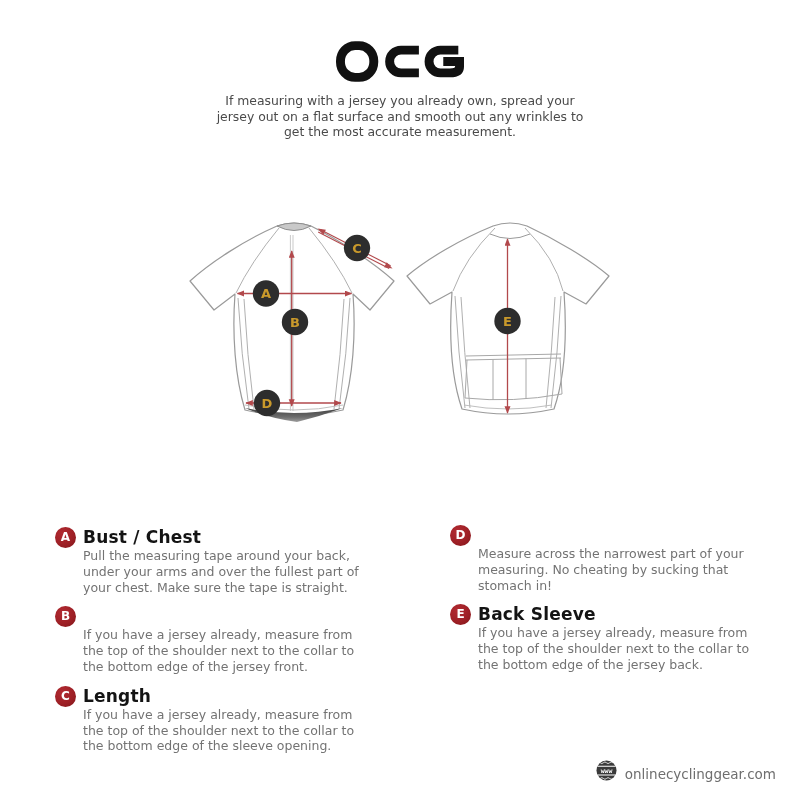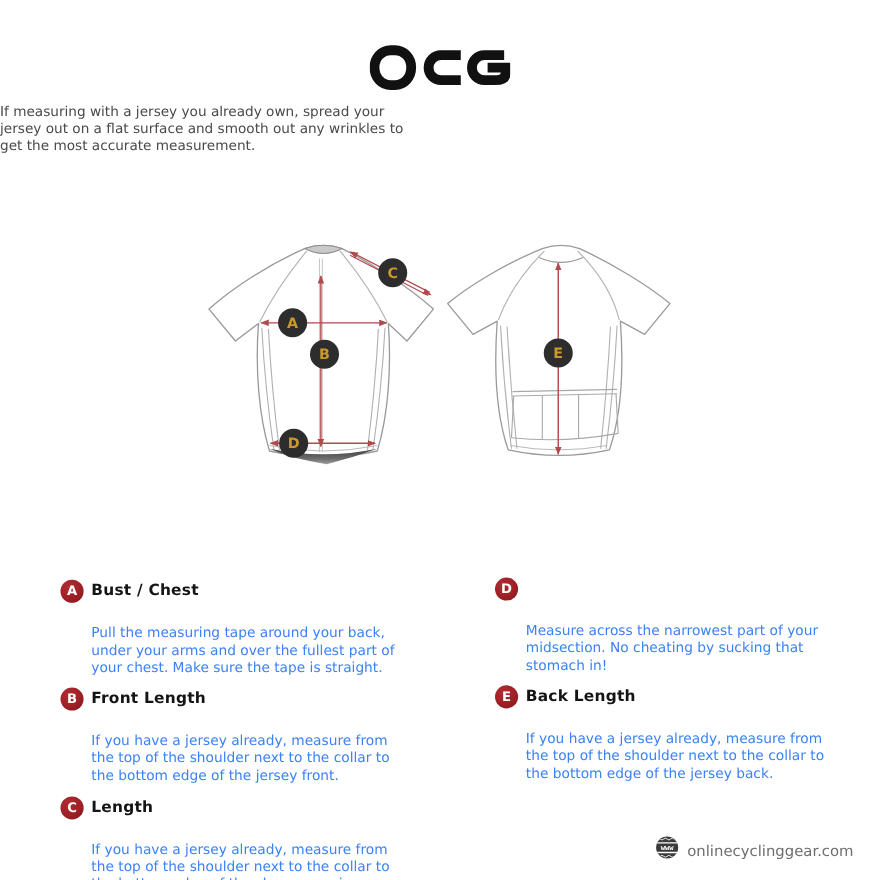--- a/index.html
+++ b/index.html
@@ -2,46 +2,46 @@
 <html><head>
 <meta charset="utf-8">
 <style>
   html,body{margin:0;padding:0;background:#fff;}
   .page{
     position:relative;width:800px;height:800px;background:#ffffff;
     font-family:"DejaVu Sans","Liberation Sans",sans-serif;overflow:hidden;
   }
   .logo-wrap{position:absolute;top:41px;left:0;right:0;display:flex;justify-content:center;}
   .intro{
-    position:absolute;top:93px;left:0;right:0;margin:0;text-align:left;
+    position:absolute;top:93px;left:0;right:0;margin:0;text-align:center;
     font-size:12.4px;line-height:15.7px;color:#4a4a4a;white-space:pre-line;
   }
   .diagrams{
     position:absolute;top:222px;left:0;right:0;
     display:flex;justify-content:center;gap:10px;
   }
   .col{position:absolute;width:348px;}
   .col-left{left:55px;top:527px;}
   .col-right{left:450px;top:525px;}
   .sec{
     display:grid;grid-template-columns:28px 1fr;grid-template-rows:auto auto;
     margin-bottom:11px;
   }
   .badge{
     grid-column:1;grid-row:1;width:21px;height:21px;border-radius:50%;
     background:radial-gradient(circle at 35% 30%, #b12a31 0%, #9e2026 55%, #801519 100%);
     color:#fff;font-weight:bold;font-size:12px;line-height:21px;text-align:center;
   }
   .sec h3{
-    grid-column:2;grid-row:1;margin:0;font-size:14px;line-height:21px;
+    grid-column:2;grid-row:1;margin:0;font-size:17px;line-height:21px;
     color:#141414;font-weight:bold;letter-spacing:.2px;
   }
   .sec p{
-    grid-column:2;grid-row:2;margin:19px 0 0 0;font-size:12.5px;line-height:15.8px;
-    color:#3b82f6;white-space:pre-line;
+    grid-column:2;grid-row:2;margin:0 0 0 0;font-size:12.5px;line-height:15.8px;
+    color:#737373;white-space:pre-line;
   }
   .footer{
     position:absolute;top:759px;right:24px;display:flex;align-items:flex-end;gap:7px;
   }
   .footer .site{font-size:13.5px;color:#6e6e6e;}
   svg{display:block;}
 </style>
 </head>
 <body>
 
@@ -165,44 +165,43 @@
   <div class="col col-left">
     <div class="sec">
       <span class="badge">A</span>
       <h3>Bust / Chest</h3>
       <p>Pull the measuring tape around your back,
 under your arms and over the fullest part of
 your chest. Make sure the tape is straight.</p>
     </div>
     <div class="sec">
       <span class="badge">B</span>
-      <h3>Front Length</h3>
       <p>If you have a jersey already, measure from
 the top of the shoulder next to the collar to
 the bottom edge of the jersey front.</p>
     </div>
     <div class="sec">
       <span class="badge">C</span>
       <h3>Length</h3>
       <p>If you have a jersey already, measure from
 the top of the shoulder next to the collar to
 the bottom edge of the sleeve opening.</p>
     </div>
   </div>
 
   <div class="col col-right">
     <div class="sec">
       <span class="badge">D</span>
       <p>Measure across the narrowest part of your
-midsection. No cheating by sucking that
+measuring. No cheating by sucking that
 stomach in!</p>
     </div>
     <div class="sec">
       <span class="badge">E</span>
-      <h3>Back Length</h3>
+      <h3>Back Sleeve</h3>
       <p>If you have a jersey already, measure from
 the top of the shoulder next to the collar to
 the bottom edge of the jersey back.</p>
     </div>
   </div>
 
   <div class="footer">
     <svg width="23" height="23" viewBox="0 0 22 22">
       <defs>
           <clipPath id="gc">

